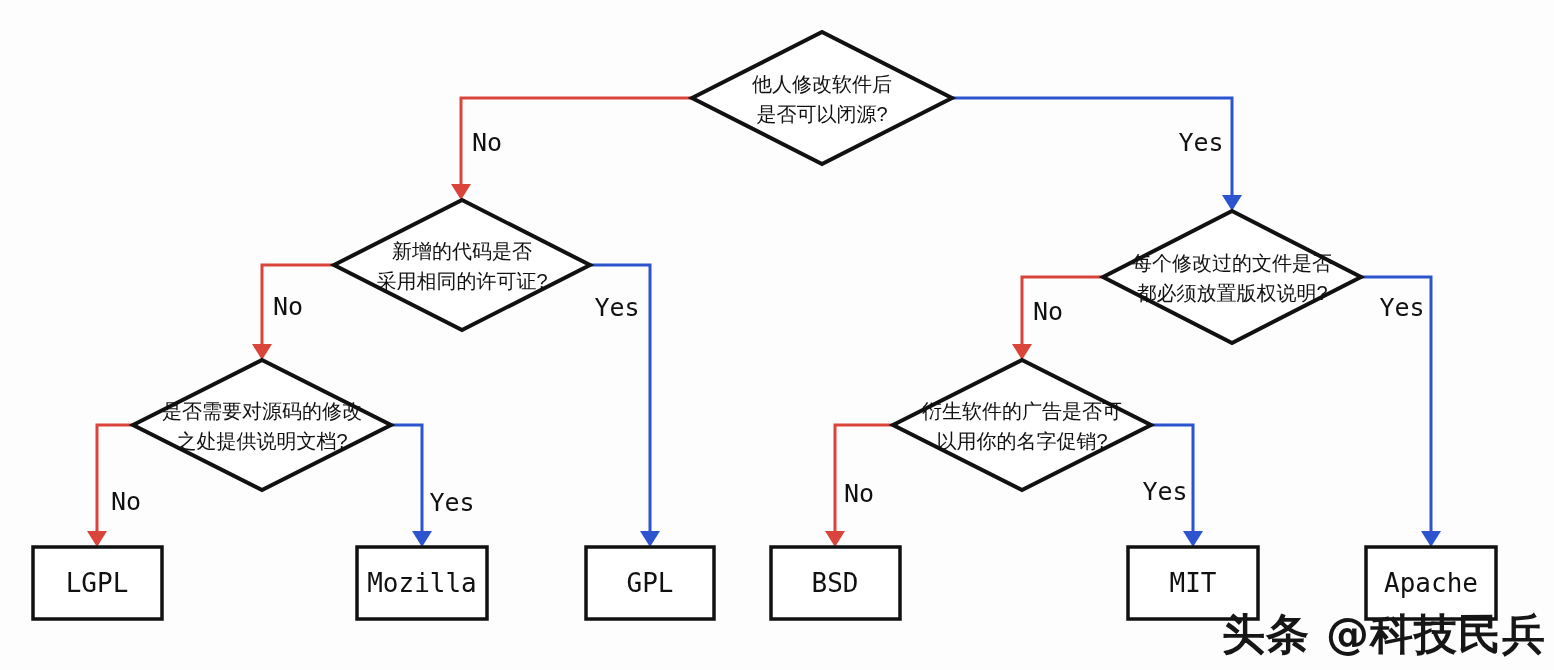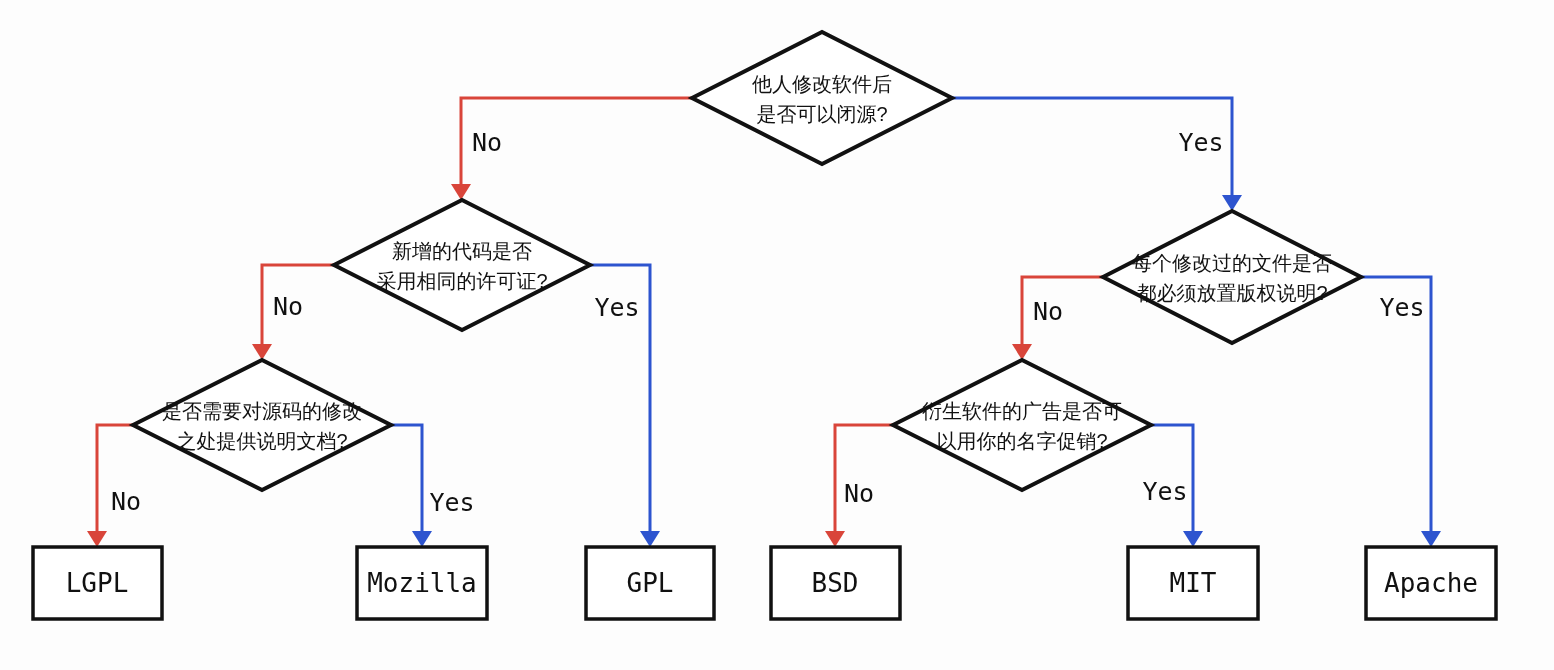--- a/index.html
+++ b/index.html
@@ -186,13 +186,14 @@
     <g>
       <rect class="box" x="1128" y="547" width="130" height="72"></rect>
       <text class="btext" x="1193" y="592">MIT</text>
     </g>
     <g>
       <rect class="box" x="1366" y="547" width="130" height="72"></rect>
       <text class="btext" x="1431" y="592">Apache</text>
     </g>
   </svg>
 
+  <div class="watermark">头条 @科技民兵</div>
 </div>
 
 </body></html>

